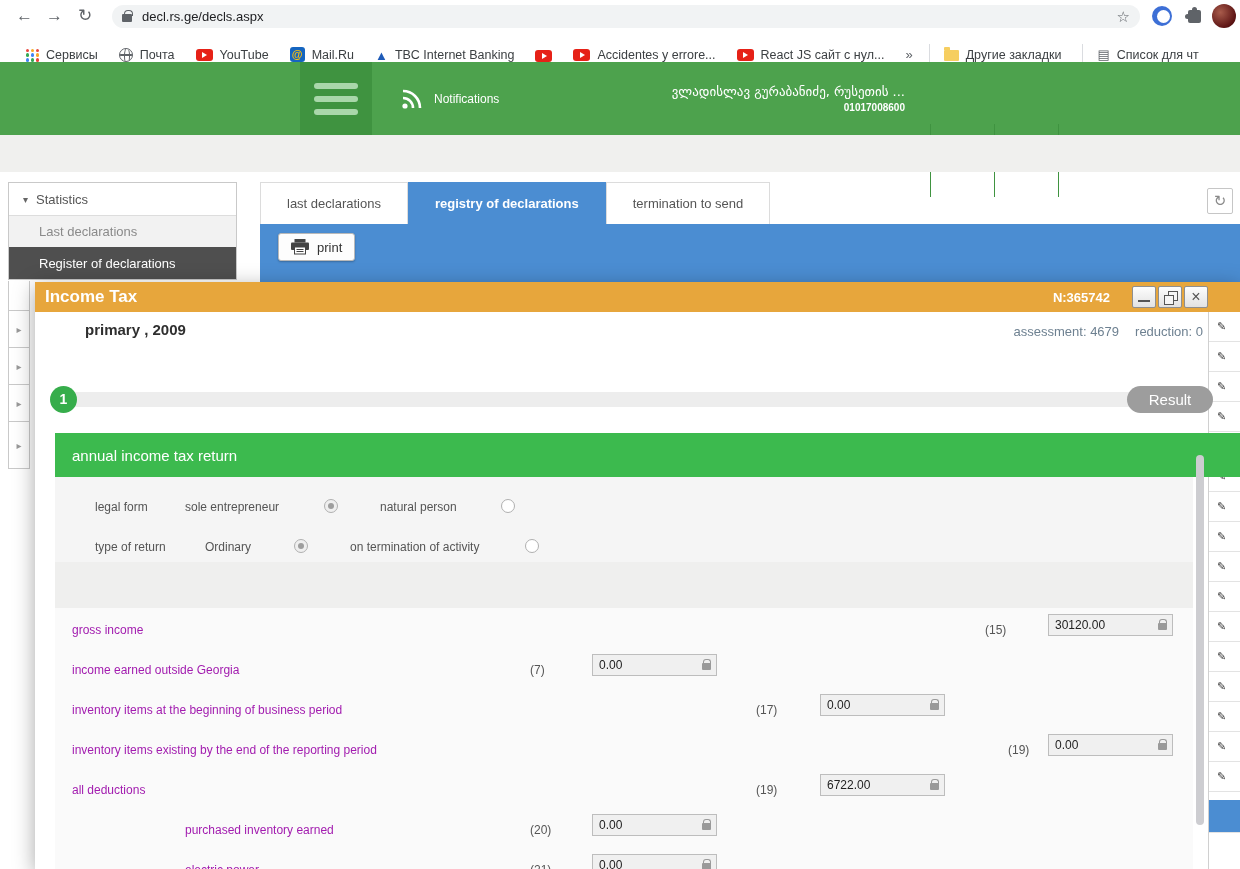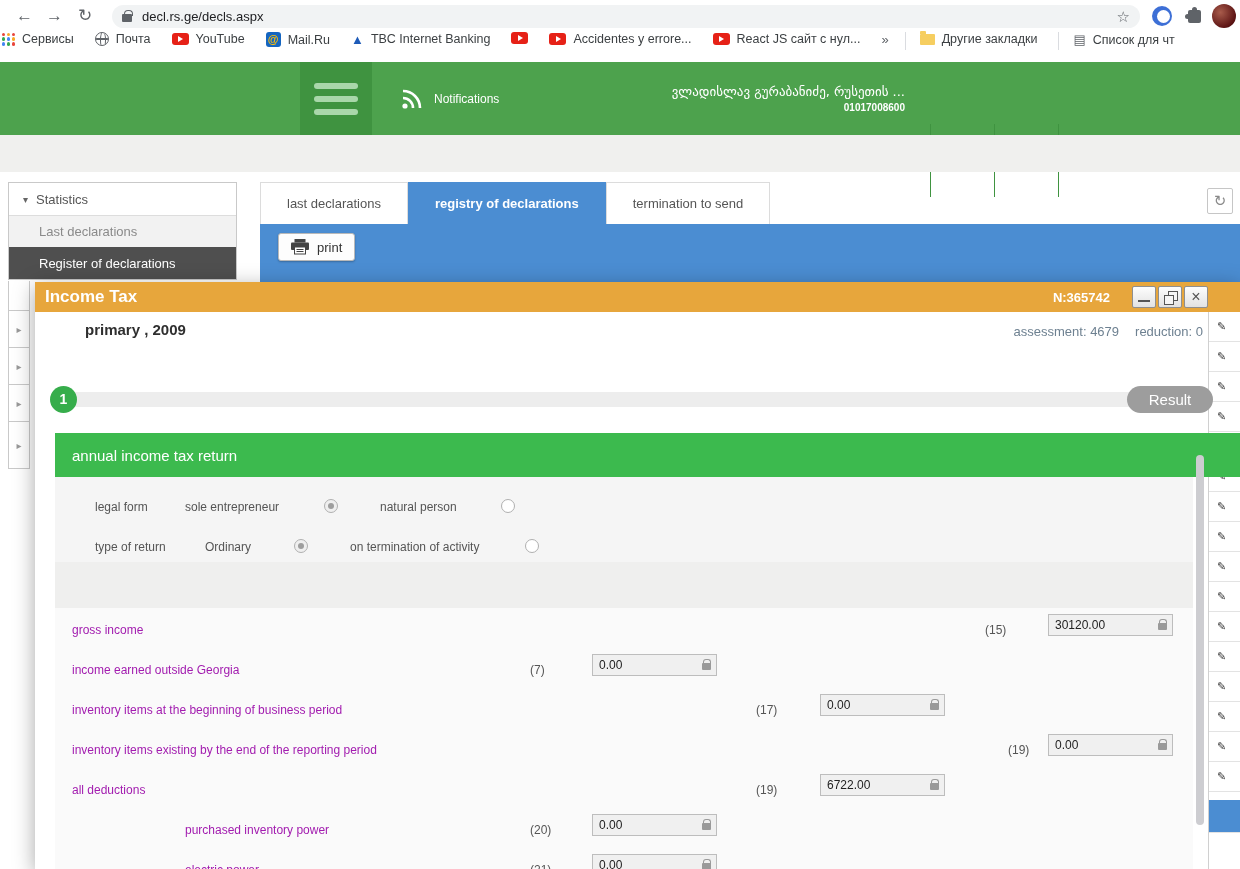--- a/index.html
+++ b/index.html
@@ -17,21 +17,21 @@
   .padlock::before{content:"";position:absolute;left:1.5px;top:-4px;width:7px;height:5px;border:1.5px solid #5f6368;border-bottom:none;border-radius:4px 4px 0 0}
   .star{font-size:15px;color:#5f6368}
   .ext-circle{left:1152px;top:6px;width:20px;height:20px;border-radius:50%;background:#3d6fd6;overflow:hidden}
   .ext-circle::after{content:"";position:absolute;left:5px;top:4px;width:13px;height:13px;border-radius:50%;background:#fff}
   .puzzle{left:1188px;top:10px;width:13px;height:13px;background:#5f6368;border-radius:2px}
   .puzzle::before{content:"";position:absolute;left:4px;top:-3px;width:5px;height:5px;border-radius:50%;background:#5f6368}
   .puzzle::after{content:"";position:absolute;left:-3px;top:4px;width:5px;height:5px;border-radius:50%;background:#5f6368}
   .avatar{left:1212px;top:4px;width:24px;height:24px;border-radius:50%;background:radial-gradient(circle at 35% 35%,#a85b4b,#5d1414 70%,#2e0707)}
 
   
-  .bookmarks{left:0;top:32px;width:1240px;height:30px;background:#fff;display:flex;align-items:flex-start;padding-left:2px;white-space:nowrap}
+  .bookmarks{left:0;top:32px;width:1240px;height:30px;background:#fff;display:flex;align-items:flex-end;padding-left:26px;white-space:nowrap}
   .bm{display:flex;align-items:center;gap:7px;margin-right:21px;font-size:12.5px;color:#3c4043;cursor:pointer}
   .yt{width:17px;height:12px;background:#e62117;border-radius:3px;position:relative;flex:none}
   .yt::after{content:"";position:absolute;left:6.5px;top:3px;border-left:5px solid #fff;border-top:3px solid transparent;border-bottom:3px solid transparent}
   .apps-grid{width:13px;height:13px;display:grid;grid-template-columns:repeat(3,1fr);gap:1.5px;flex:none}
   .apps-grid i{border-radius:50%}
   .globe{width:14px;height:14px;border:1.5px solid #5f6368;border-radius:50%;position:relative;flex:none;overflow:hidden}
   .globe::before{content:"";position:absolute;left:-1px;top:5px;width:14px;height:1.5px;background:#5f6368}
   .globe::after{content:"";position:absolute;left:4px;top:-2px;width:4px;height:16px;border:1.5px solid #5f6368;border-radius:50%}
   .mailru{width:15px;height:15px;background:#1565c0;border-radius:3px;color:#ffc107;font-size:11px;font-weight:bold;text-align:center;line-height:15px;flex:none}
   .tbc{color:#1e5bb8;font-size:13px;line-height:13px;flex:none}
@@ -426,21 +426,21 @@
           <span class="f-lbl">inventory items existing by the end of the reporting period</span>
           <span class="f-code">(19)</span>
           <span class="inp-wrap"><input class="inp" readonly="" value="0.00" style=""><span class="lock"></span></span>
         </div>
         <div class="f-row c2" style="top:162px">
           <span class="f-lbl">all deductions</span>
           <span class="f-code">(19)</span>
           <span class="inp-wrap"><input class="inp" readonly="" value="6722.00" style=""><span class="lock"></span></span>
         </div>
         <div class="f-row c1 indent" style="top:202px">
-          <span class="f-lbl">purchased inventory power</span>
+          <span class="f-lbl">purchased inventory earned</span>
           <span class="f-code">(20)</span>
           <span class="inp-wrap"><input class="inp" readonly="" value="0.00" style=""><span class="lock"></span></span>
         </div>
         <div class="f-row c1 indent" style="top:242px">
           <span class="f-lbl">electric power</span>
           <span class="f-code">(21)</span>
           <span class="inp-wrap"><input class="inp" readonly="" value="0.00" style=""><span class="lock"></span></span>
         </div>
 
       </div>

